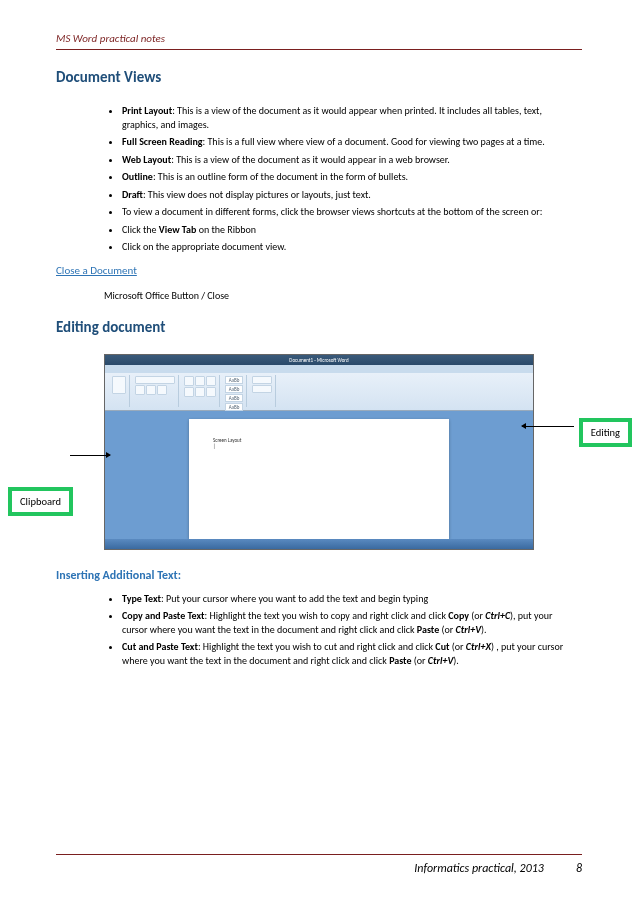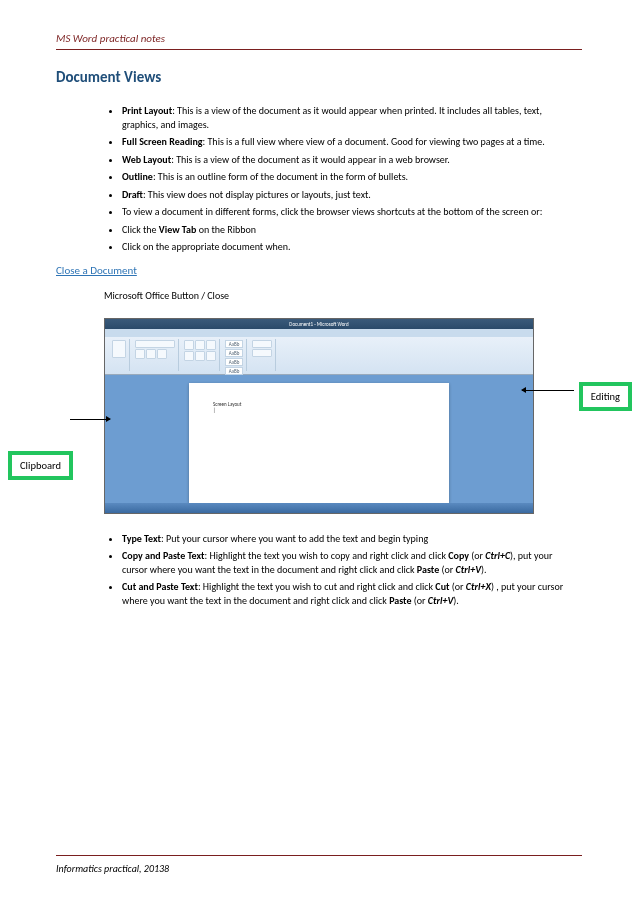--- a/index.html
+++ b/index.html
@@ -194,48 +194,50 @@
     }
     .footer {
       position: absolute;
       bottom: 28px;
       left: 56px;
       right: 56px;
     }
     .footer-line { margin-bottom: 6px; }
     .footer-row {
       display: flex;
-      justify-content: flex-start;
+      justify-content: flex-end;
       font-style: italic;
-      font-size: 10px;
+      font-size: 12px;
+      gap: 32px;
     }
   </style>
 </head>
 <body>
 
 <div class="page">
   <div class="header-title">MS Word practical notes</div>
   <hr class="header-line">
 
   <div class="section-title">Document Views</div>
 
   <ul class="bullets">
     <li><span class="bold">Print Layout</span><span>:  This is a view of the document as it would appear when printed.  It includes all tables, text, graphics, and images.</span></li>
     <li><span class="bold">Full Screen Reading</span><span>:  This is a full view where view of a document.  Good for viewing two pages at a time.</span></li>
     <li><span class="bold">Web Layout</span><span>:  This is a view of the document as it would appear in a web browser.</span></li>
     <li><span class="bold">Outline</span><span>:  This is an outline form of the document in the form of bullets.</span></li>
     <li><span class="bold">Draft</span><span>:  This view does not display pictures or layouts, just text.</span></li>
     <li><span>To view a document in different forms, click the browser views shortcuts at the bottom of the screen or:</span></li>
     <li><span>Click the </span><span class="bold">View Tab</span><span> on the Ribbon</span></li>
-    <li><span>Click on the appropriate document when.</span></li>
+    <li><span>Click on the appropriate document view.</span></li>
   </ul>
 
   <div class="section-title-sub" style="margin-top:10px;">Close a Document</div>
   <div class="indent-text">Microsoft Office Button / Close</div>
 
+  <div class="section-title">Editing document</div>
 
   <div class="figure-area">
     <div class="word-screenshot">
       <div class="titlebar">
           <span>Document1 - Microsoft Word</span>
         </div>
       <div class="menubar"></div>
       <div class="ribbon">
         <div class="ribbon-group">
           <div class="ribbon-btn" style="width:14px;height:18px;"></div>
@@ -281,20 +283,21 @@
         </div>
       </div>
       <div class="statusbar"></div>
     </div>
     <div class="callout left">Clipboard</div>
     <div class="arrow left-arrow"></div>
     <div class="callout right">Editing</div>
     <div class="arrow right-arrow"></div>
   </div>
 
+  <div class="section-title-blue">Inserting Additional Text:</div>
   <ul class="bullets">
     <li><span class="bold">Type Text</span><span>:  Put your cursor where you want to add the text and begin typing</span></li>
     <li><span class="bold">Copy and Paste Text</span><span>:  Highlight the text you wish to copy and right click and click </span><span class="bold">Copy</span><span> (or </span><span class="bold" style="font-style:italic">Ctrl+C</span><span>), put your cursor where you want the text in the document and right click and click </span><span class="bold">Paste</span><span> (or </span><span class="bold" style="font-style:italic">Ctrl+V</span><span>).</span></li>
     <li><span class="bold">Cut and Paste Text</span><span>:  Highlight the text you wish to cut and right click and click </span><span class="bold">Cut</span><span> (or </span><span class="bold" style="font-style:italic">Ctrl+X</span><span>) , put your cursor where you want the text in the document and right click and click </span><span class="bold">Paste</span><span> (or </span><span class="bold" style="font-style:italic">Ctrl+V</span><span>).</span></li>
   </ul>
 
   <div class="footer">
     <hr class="footer-line">
     <div class="footer-row">
       <span>Informatics practical, 2013</span>

